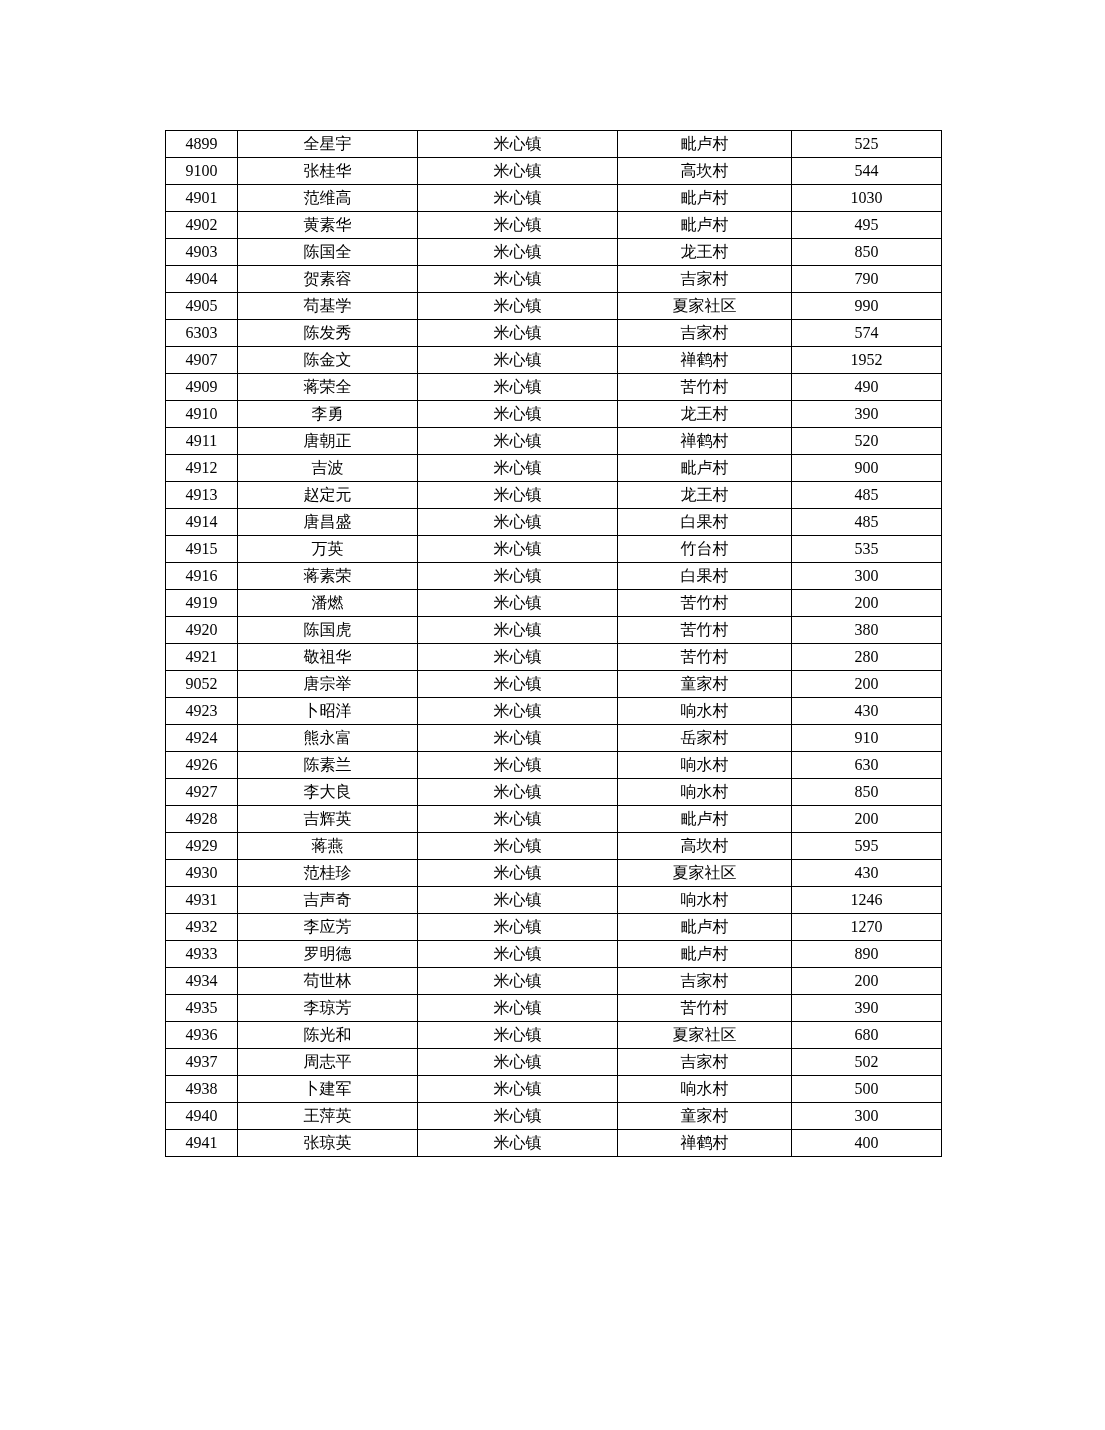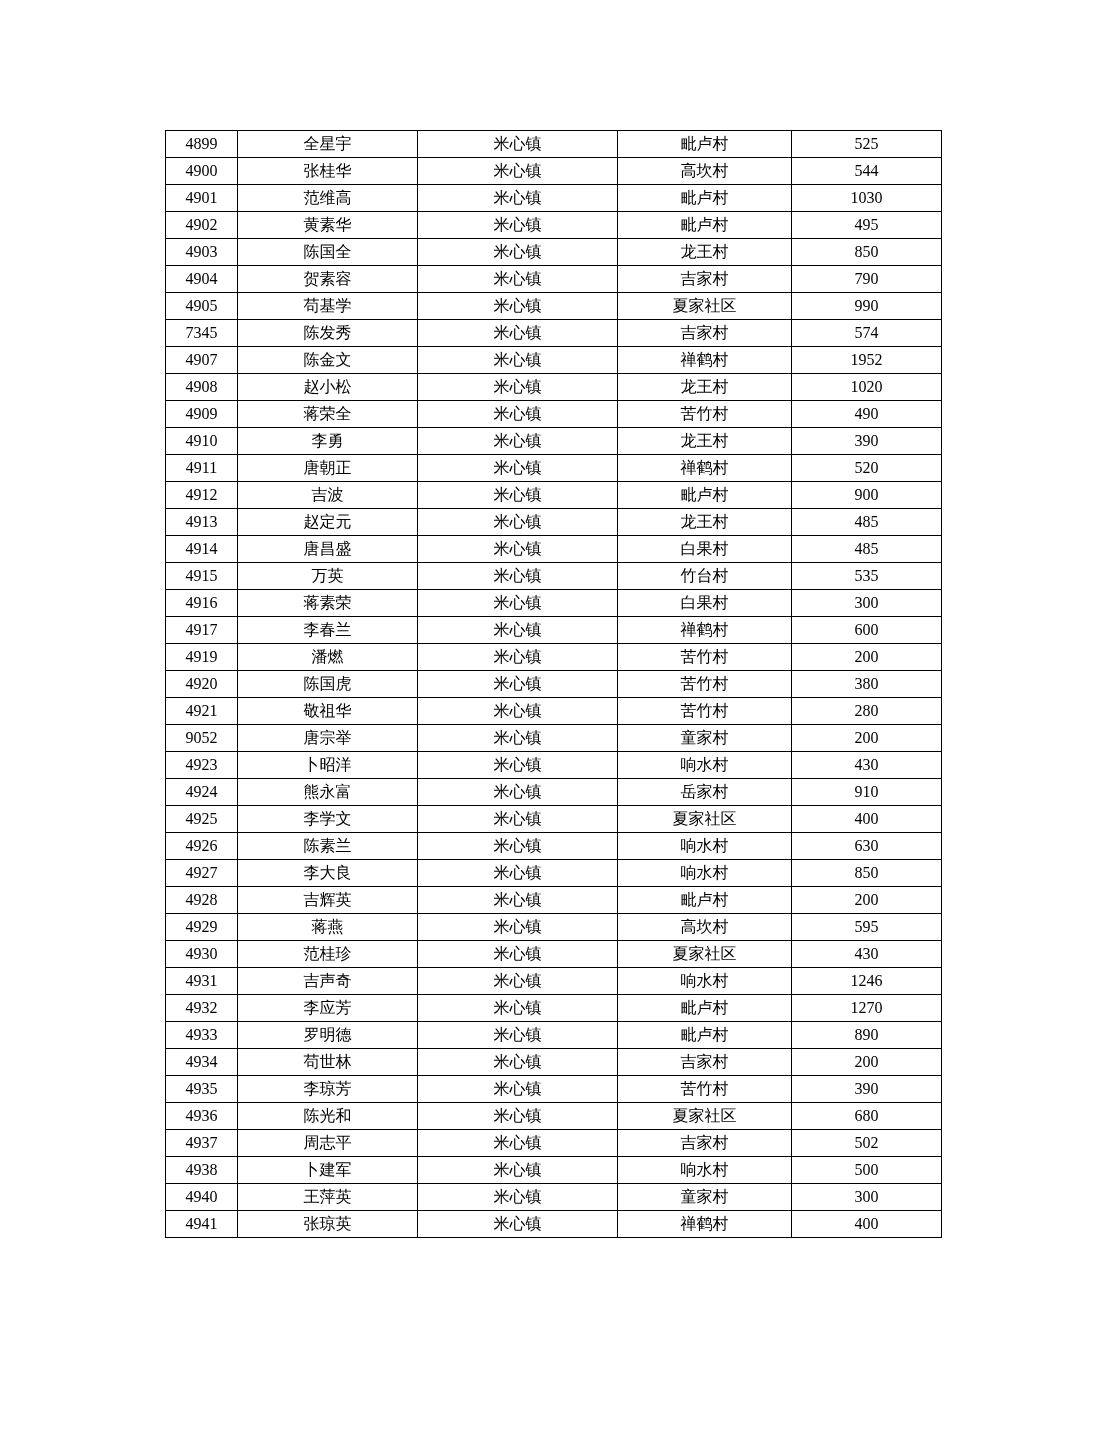--- a/index.html
+++ b/index.html
@@ -63,21 +63,21 @@
       </colgroup>
       <tbody id="roster-body">
           <tr>
             <td>4899</td>
             <td>全星宇</td>
             <td>米心镇</td>
             <td>毗卢村</td>
             <td>525</td>
           </tr>
           <tr>
-            <td>4900</td>
+            <td>9100</td>
             <td>张桂华</td>
             <td>米心镇</td>
             <td>高坎村</td>
             <td>544</td>
           </tr>
           <tr>
             <td>4901</td>
             <td>范维高</td>
             <td>米心镇</td>
             <td>毗卢村</td>
@@ -105,41 +105,34 @@
             <td>790</td>
           </tr>
           <tr>
             <td>4905</td>
             <td>苟基学</td>
             <td>米心镇</td>
             <td>夏家社区</td>
             <td>990</td>
           </tr>
           <tr>
-            <td>7345</td>
+            <td>6303</td>
             <td>陈发秀</td>
             <td>米心镇</td>
             <td>吉家村</td>
             <td>574</td>
           </tr>
           <tr>
             <td>4907</td>
             <td>陈金文</td>
             <td>米心镇</td>
             <td>禅鹤村</td>
             <td>1952</td>
           </tr>
           <tr>
-            <td>4908</td>
-            <td>赵小松</td>
-            <td>米心镇</td>
-            <td>龙王村</td>
-            <td>1020</td>
-          </tr>
-          <tr>
             <td>4909</td>
             <td>蒋荣全</td>
             <td>米心镇</td>
             <td>苦竹村</td>
             <td>490</td>
           </tr>
           <tr>
             <td>4910</td>
             <td>李勇</td>
             <td>米心镇</td>
@@ -182,27 +175,20 @@
             <td>535</td>
           </tr>
           <tr>
             <td>4916</td>
             <td>蒋素荣</td>
             <td>米心镇</td>
             <td>白果村</td>
             <td>300</td>
           </tr>
           <tr>
-            <td>4917</td>
-            <td>李春兰</td>
-            <td>米心镇</td>
-            <td>禅鹤村</td>
-            <td>600</td>
-          </tr>
-          <tr>
             <td>4919</td>
             <td>潘燃</td>
             <td>米心镇</td>
             <td>苦竹村</td>
             <td>200</td>
           </tr>
           <tr>
             <td>4920</td>
             <td>陈国虎</td>
             <td>米心镇</td>
@@ -229,27 +215,20 @@
             <td>米心镇</td>
             <td>响水村</td>
             <td>430</td>
           </tr>
           <tr>
             <td>4924</td>
             <td>熊永富</td>
             <td>米心镇</td>
             <td>岳家村</td>
             <td>910</td>
-          </tr>
-          <tr>
-            <td>4925</td>
-            <td>李学文</td>
-            <td>米心镇</td>
-            <td>夏家社区</td>
-            <td>400</td>
           </tr>
           <tr>
             <td>4926</td>
             <td>陈素兰</td>
             <td>米心镇</td>
             <td>响水村</td>
             <td>630</td>
           </tr>
           <tr>
             <td>4927</td>

